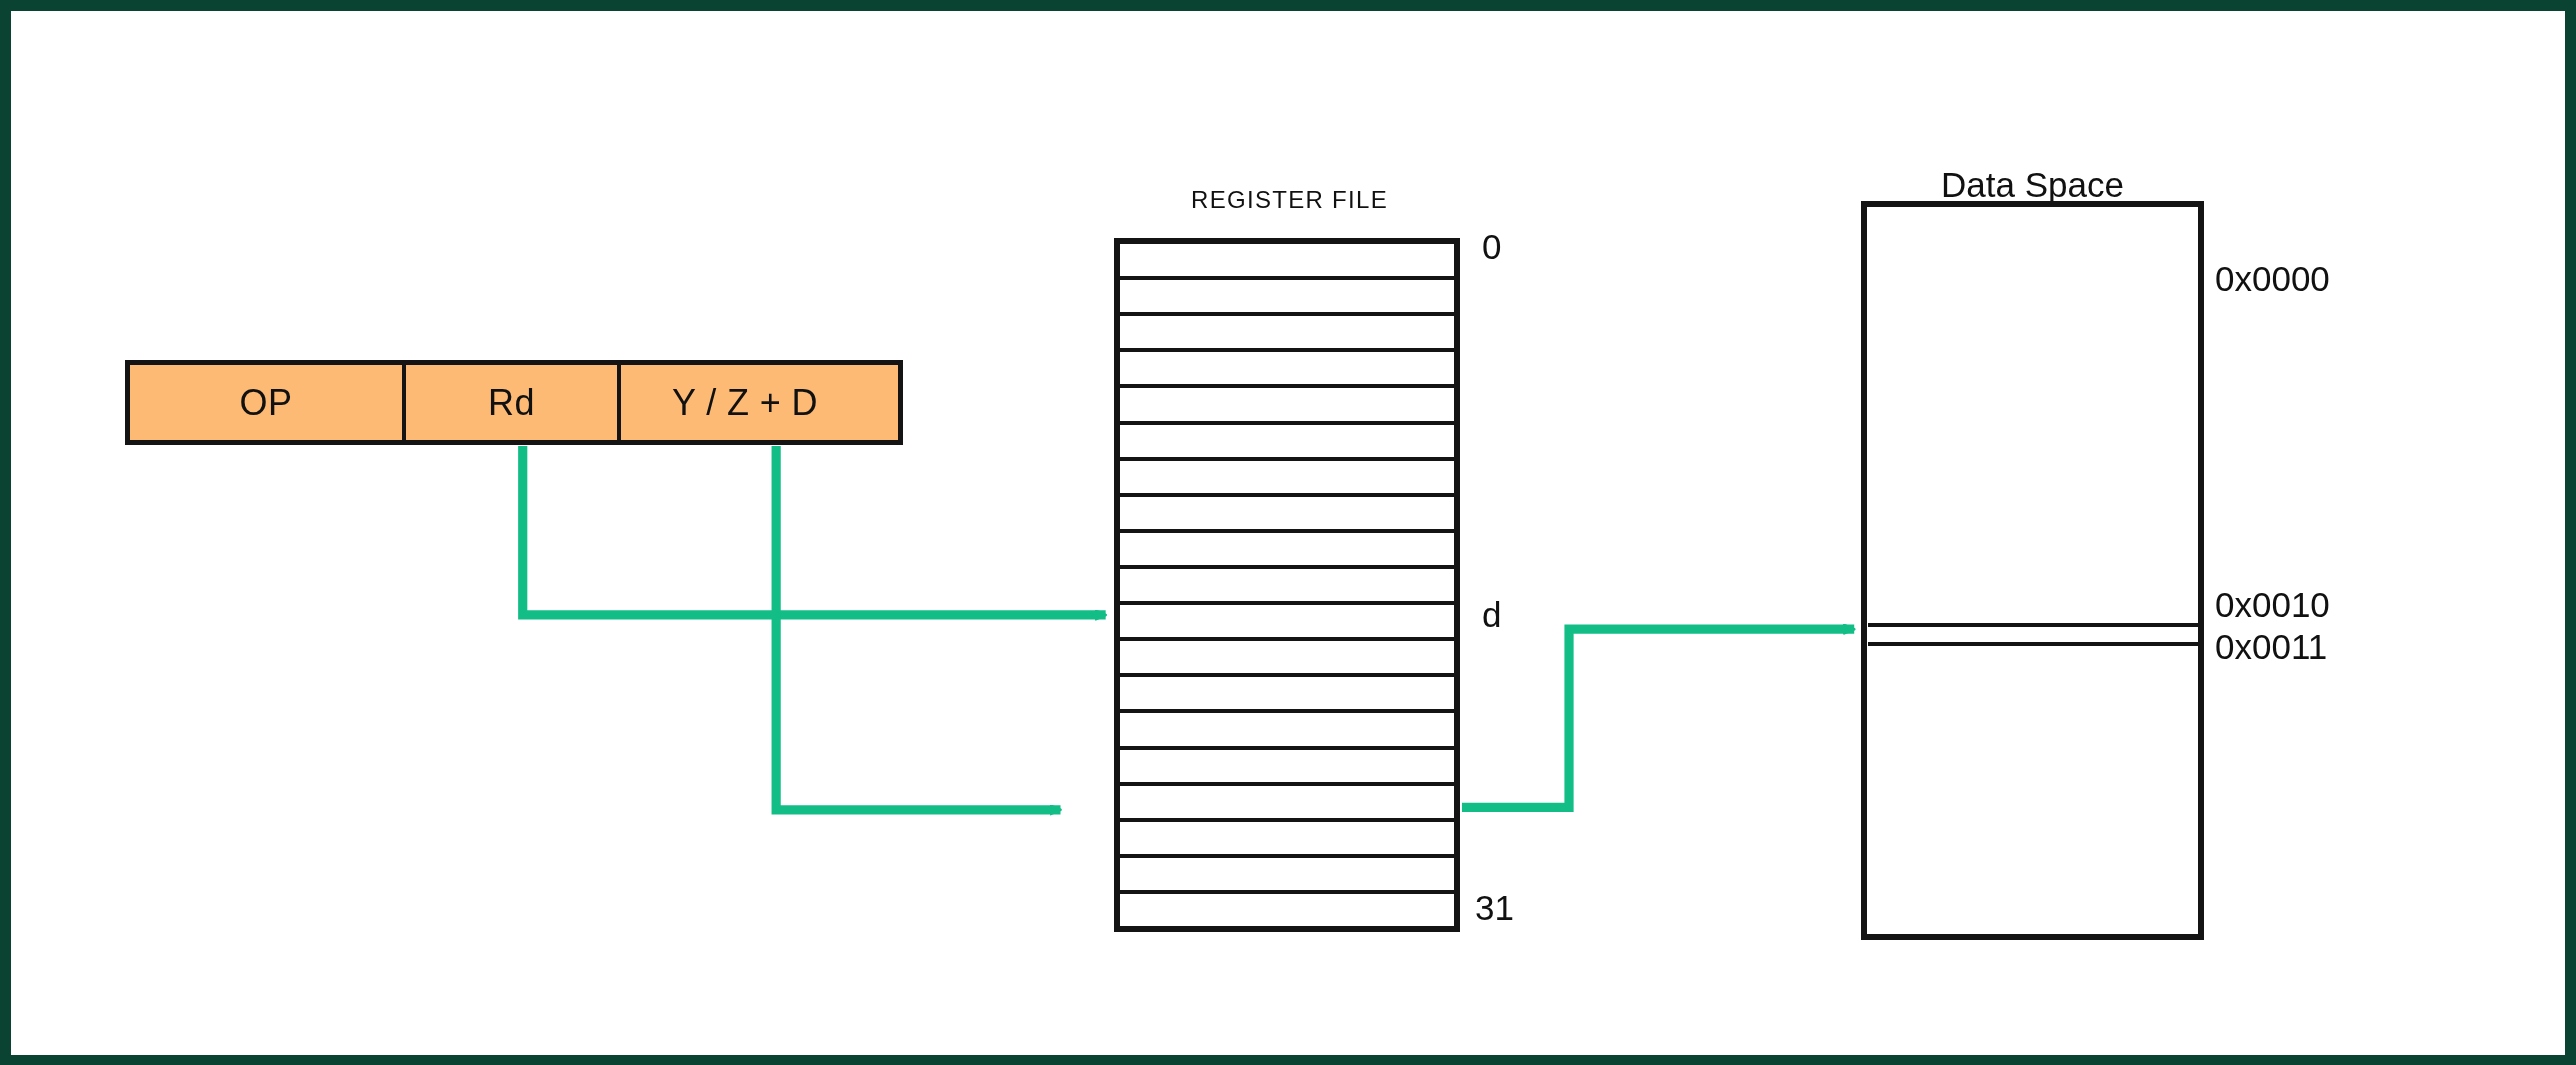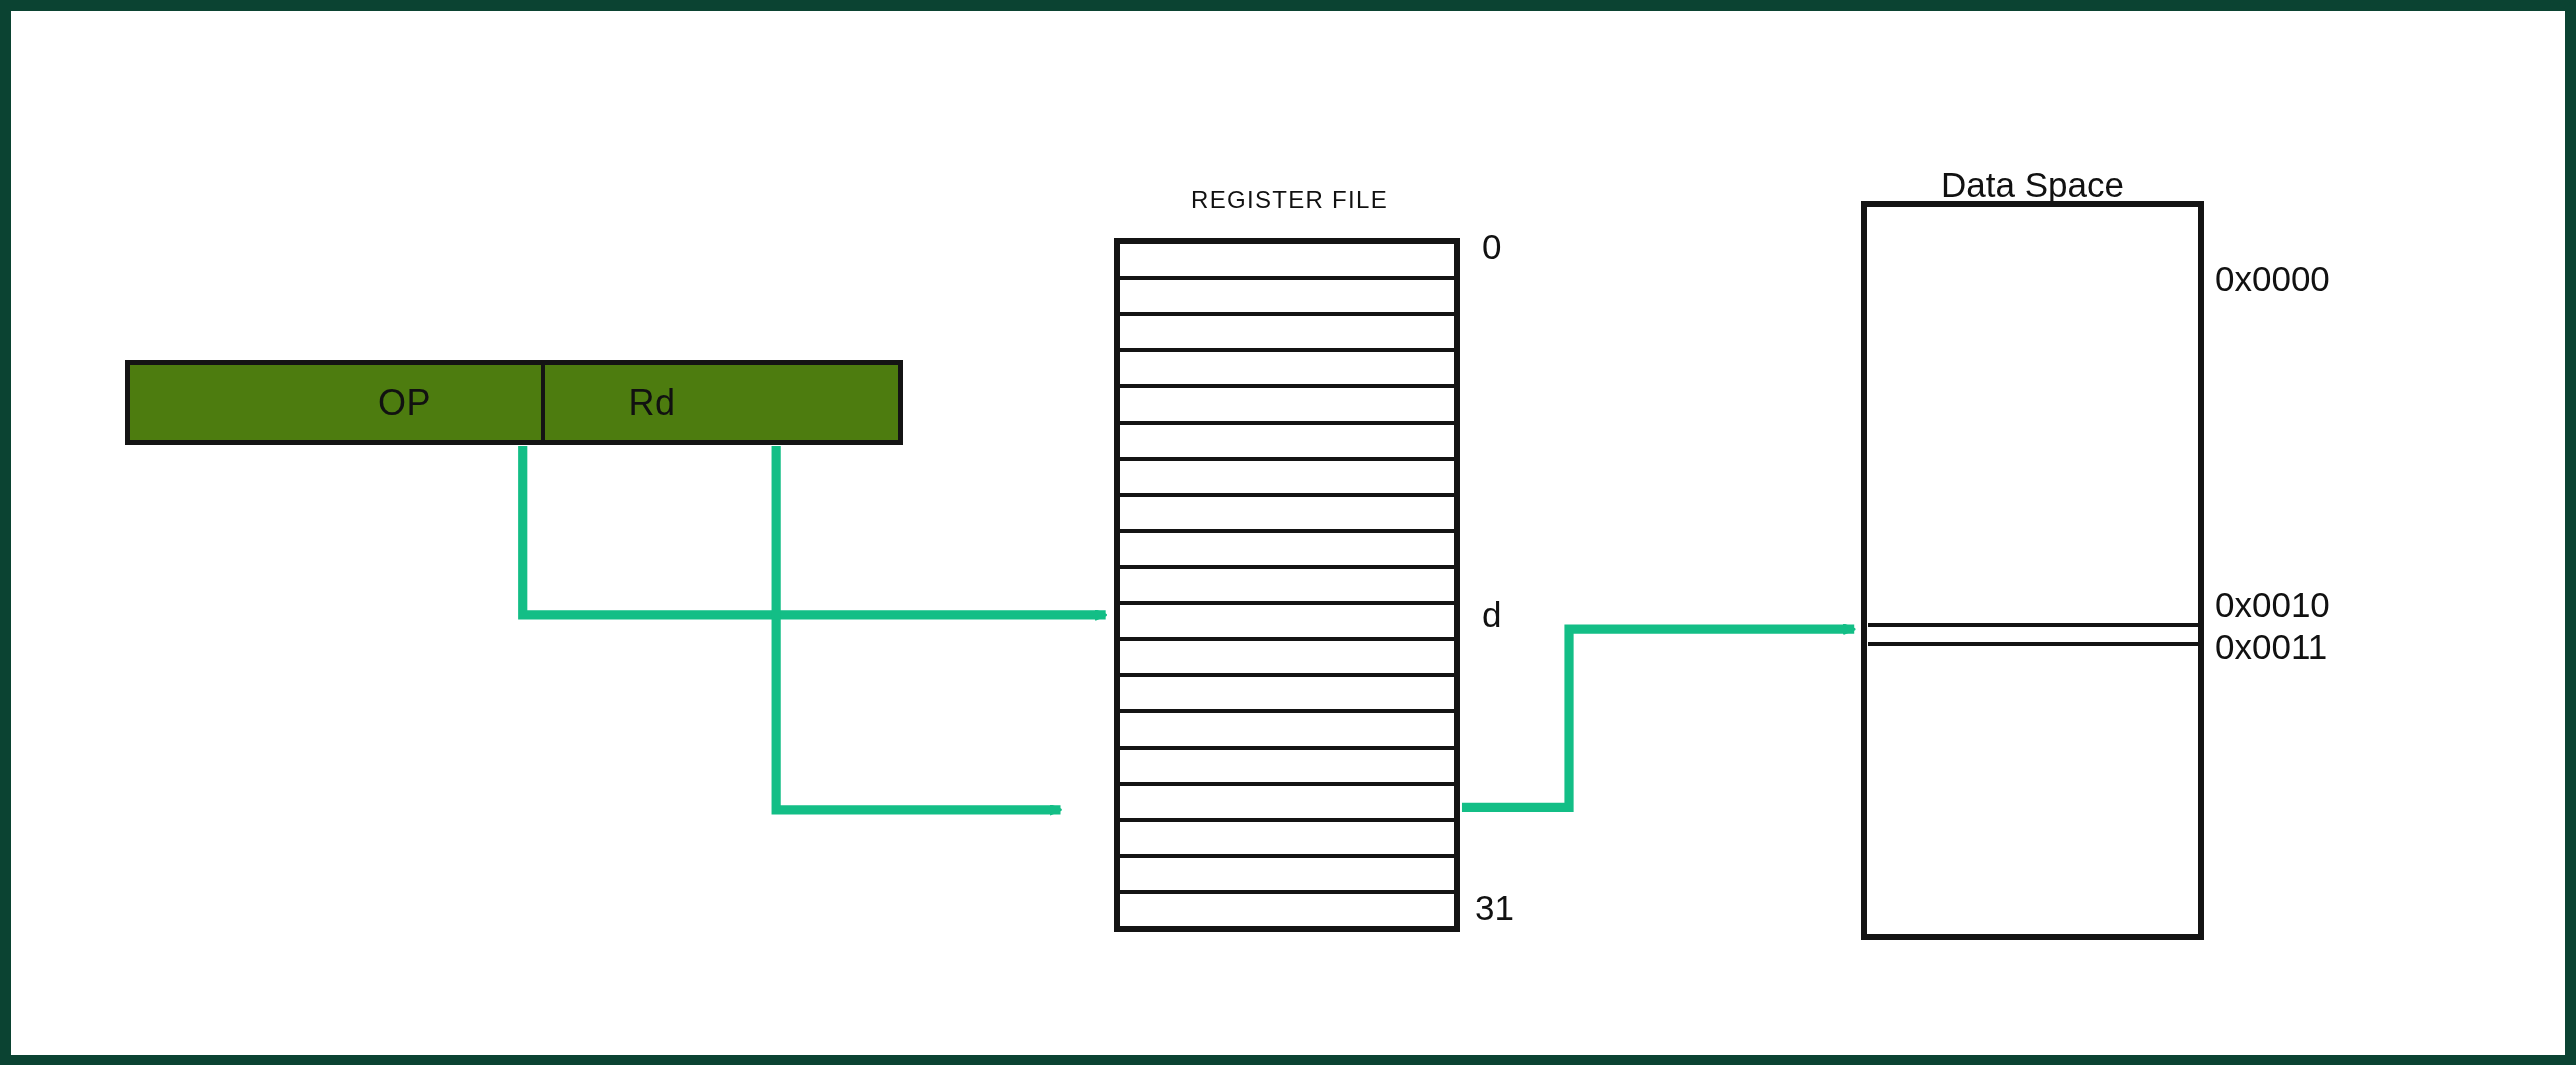--- a/index.html
+++ b/index.html
@@ -27,23 +27,22 @@
   .canvas{
     position:absolute; left:0; top:0; width:2576px; height:1066px;
   }
 
   
   .instr-box{
     position:absolute;
     left:125px; top:360px;
     width:778px; height:85px;
     border:5.9px solid #141414;
-    background:#4d7c0f;
+    background:#fdba74;
     display:flex;
-    justify-content:center;
   }
   .instr-cell{
     flex:0 0 auto;
     height:100%;
     display:flex; align-items:center; justify-content:center;
     font-size:36px; color:#111111;
     letter-spacing:0.4px;
     border-right:4.2px solid #141414;
   }
   .instr-cell:last-child{ border-right:none; }
@@ -140,20 +139,21 @@
     </g>
 
     <g>
       <path d="M1748 965 L1876 965 L1876 752 L2217 752" fill="none" stroke="#13be86" stroke-width="11" stroke-linecap="butt" stroke-linejoin="miter" marker-end="url(#ah)"></path>
     </g>
   </svg>
 
   <div class="instr-box">
     <div class="instr-cell c0">OP</div>
     <div class="instr-cell c1">Rd</div>
+    <div class="instr-cell c2">Y / Z + D</div>
   </div>
 
   <div class="rf-title">REGISTER FILE</div>
 
   <div class="rf-box">
     <div class="rf-row"></div>
     <div class="rf-row"></div>
     <div class="rf-row"></div>
     <div class="rf-row"></div>
     <div class="rf-row"></div>

